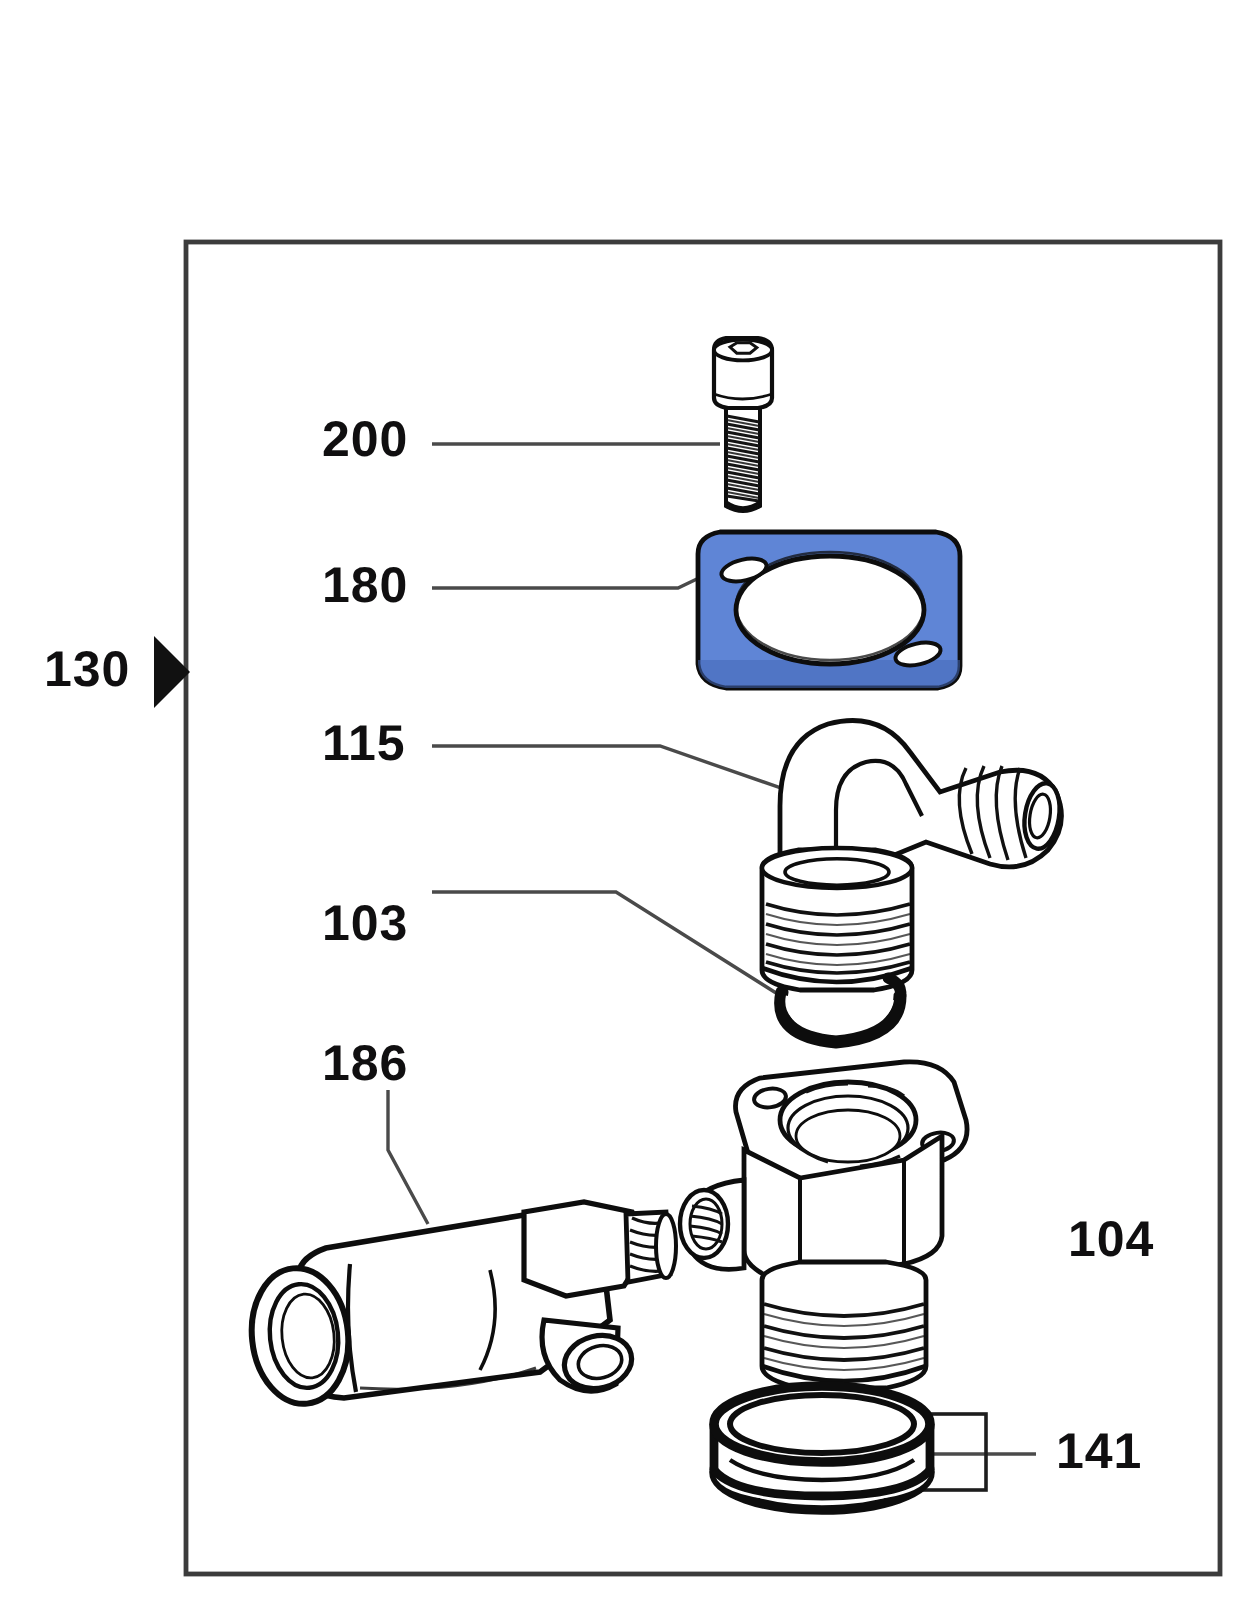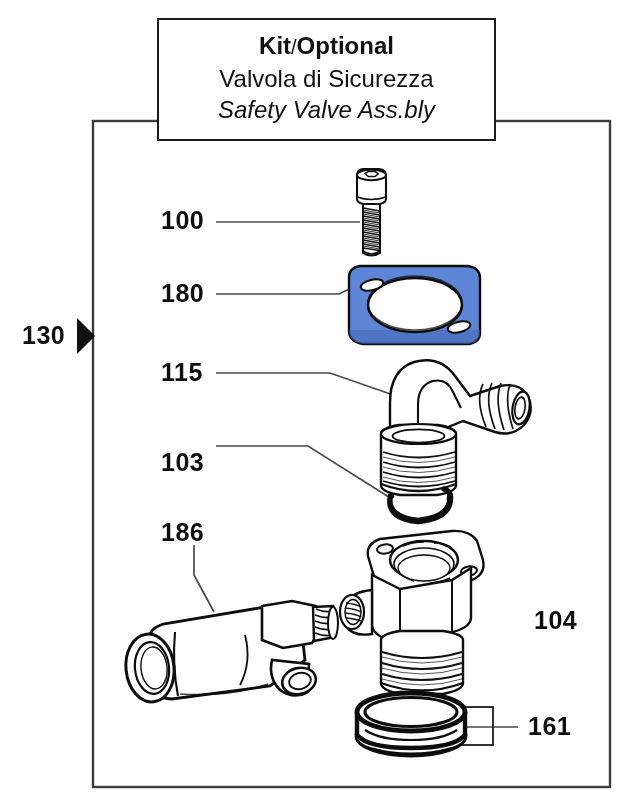--- a/index.html
+++ b/index.html
@@ -335,30 +335,23 @@
       <path d="M245,635 Q252,662 240,685" fill="none" stroke="#0d0d0d" stroke-width="1.8"></path>
 
       <path d="M272,660 Q268,678 280,690 Q294,700 308,692 L309,664 Z" fill="#ffffff" stroke="#0d0d0d" stroke-width="2.6"></path>
       <ellipse cx="299" cy="681" rx="17" ry="13" transform="rotate(-14 299 681)" fill="#ffffff" stroke="#0d0d0d" stroke-width="2.6"></ellipse>
       <ellipse cx="300" cy="681" rx="11" ry="8" transform="rotate(-14 300 681)" fill="#ffffff" stroke="#0d0d0d" stroke-width="1.8"></ellipse>
 
       <path d="M180,694 Q230,697 268,684" fill="none" stroke="#0d0d0d" stroke-width="1.5" opacity="0.8"></path>
     </g>
   </svg>
 
-  <div class="titlebox">
-    <div class="t-line1">
-      <span>Kit</span><span class="t-slash">/</span><span>Optional</span>
-    </div>
-    <div class="t-line2">Valvola di Sicurezza</div>
-    <div class="t-line3">Safety Valve Ass.bly</div>
-  </div>
-
-  <div class="label" style="left:161px; top:208px;">100</div>
+
+  <div class="label" style="left:161px; top:208px;">200</div>
   <div class="label" style="left:161px; top:281px;">180</div>
   <div class="label" style="left:161px; top:360px;">115</div>
   <div class="label" style="left:161px; top:433px;margin-top:17px;">103</div>
   <div class="label" style="left:534px; top:608px;">104</div>
-  <div class="label" style="left:528px; top:714px;">161</div>
+  <div class="label" style="left:528px; top:714px;">141</div>
   <div class="label" style="left:161px; top:520px;">186</div>
   <div class="label" style="left:22px;  top:323px;">130</div>
 
 </div>
 
 </body></html>

